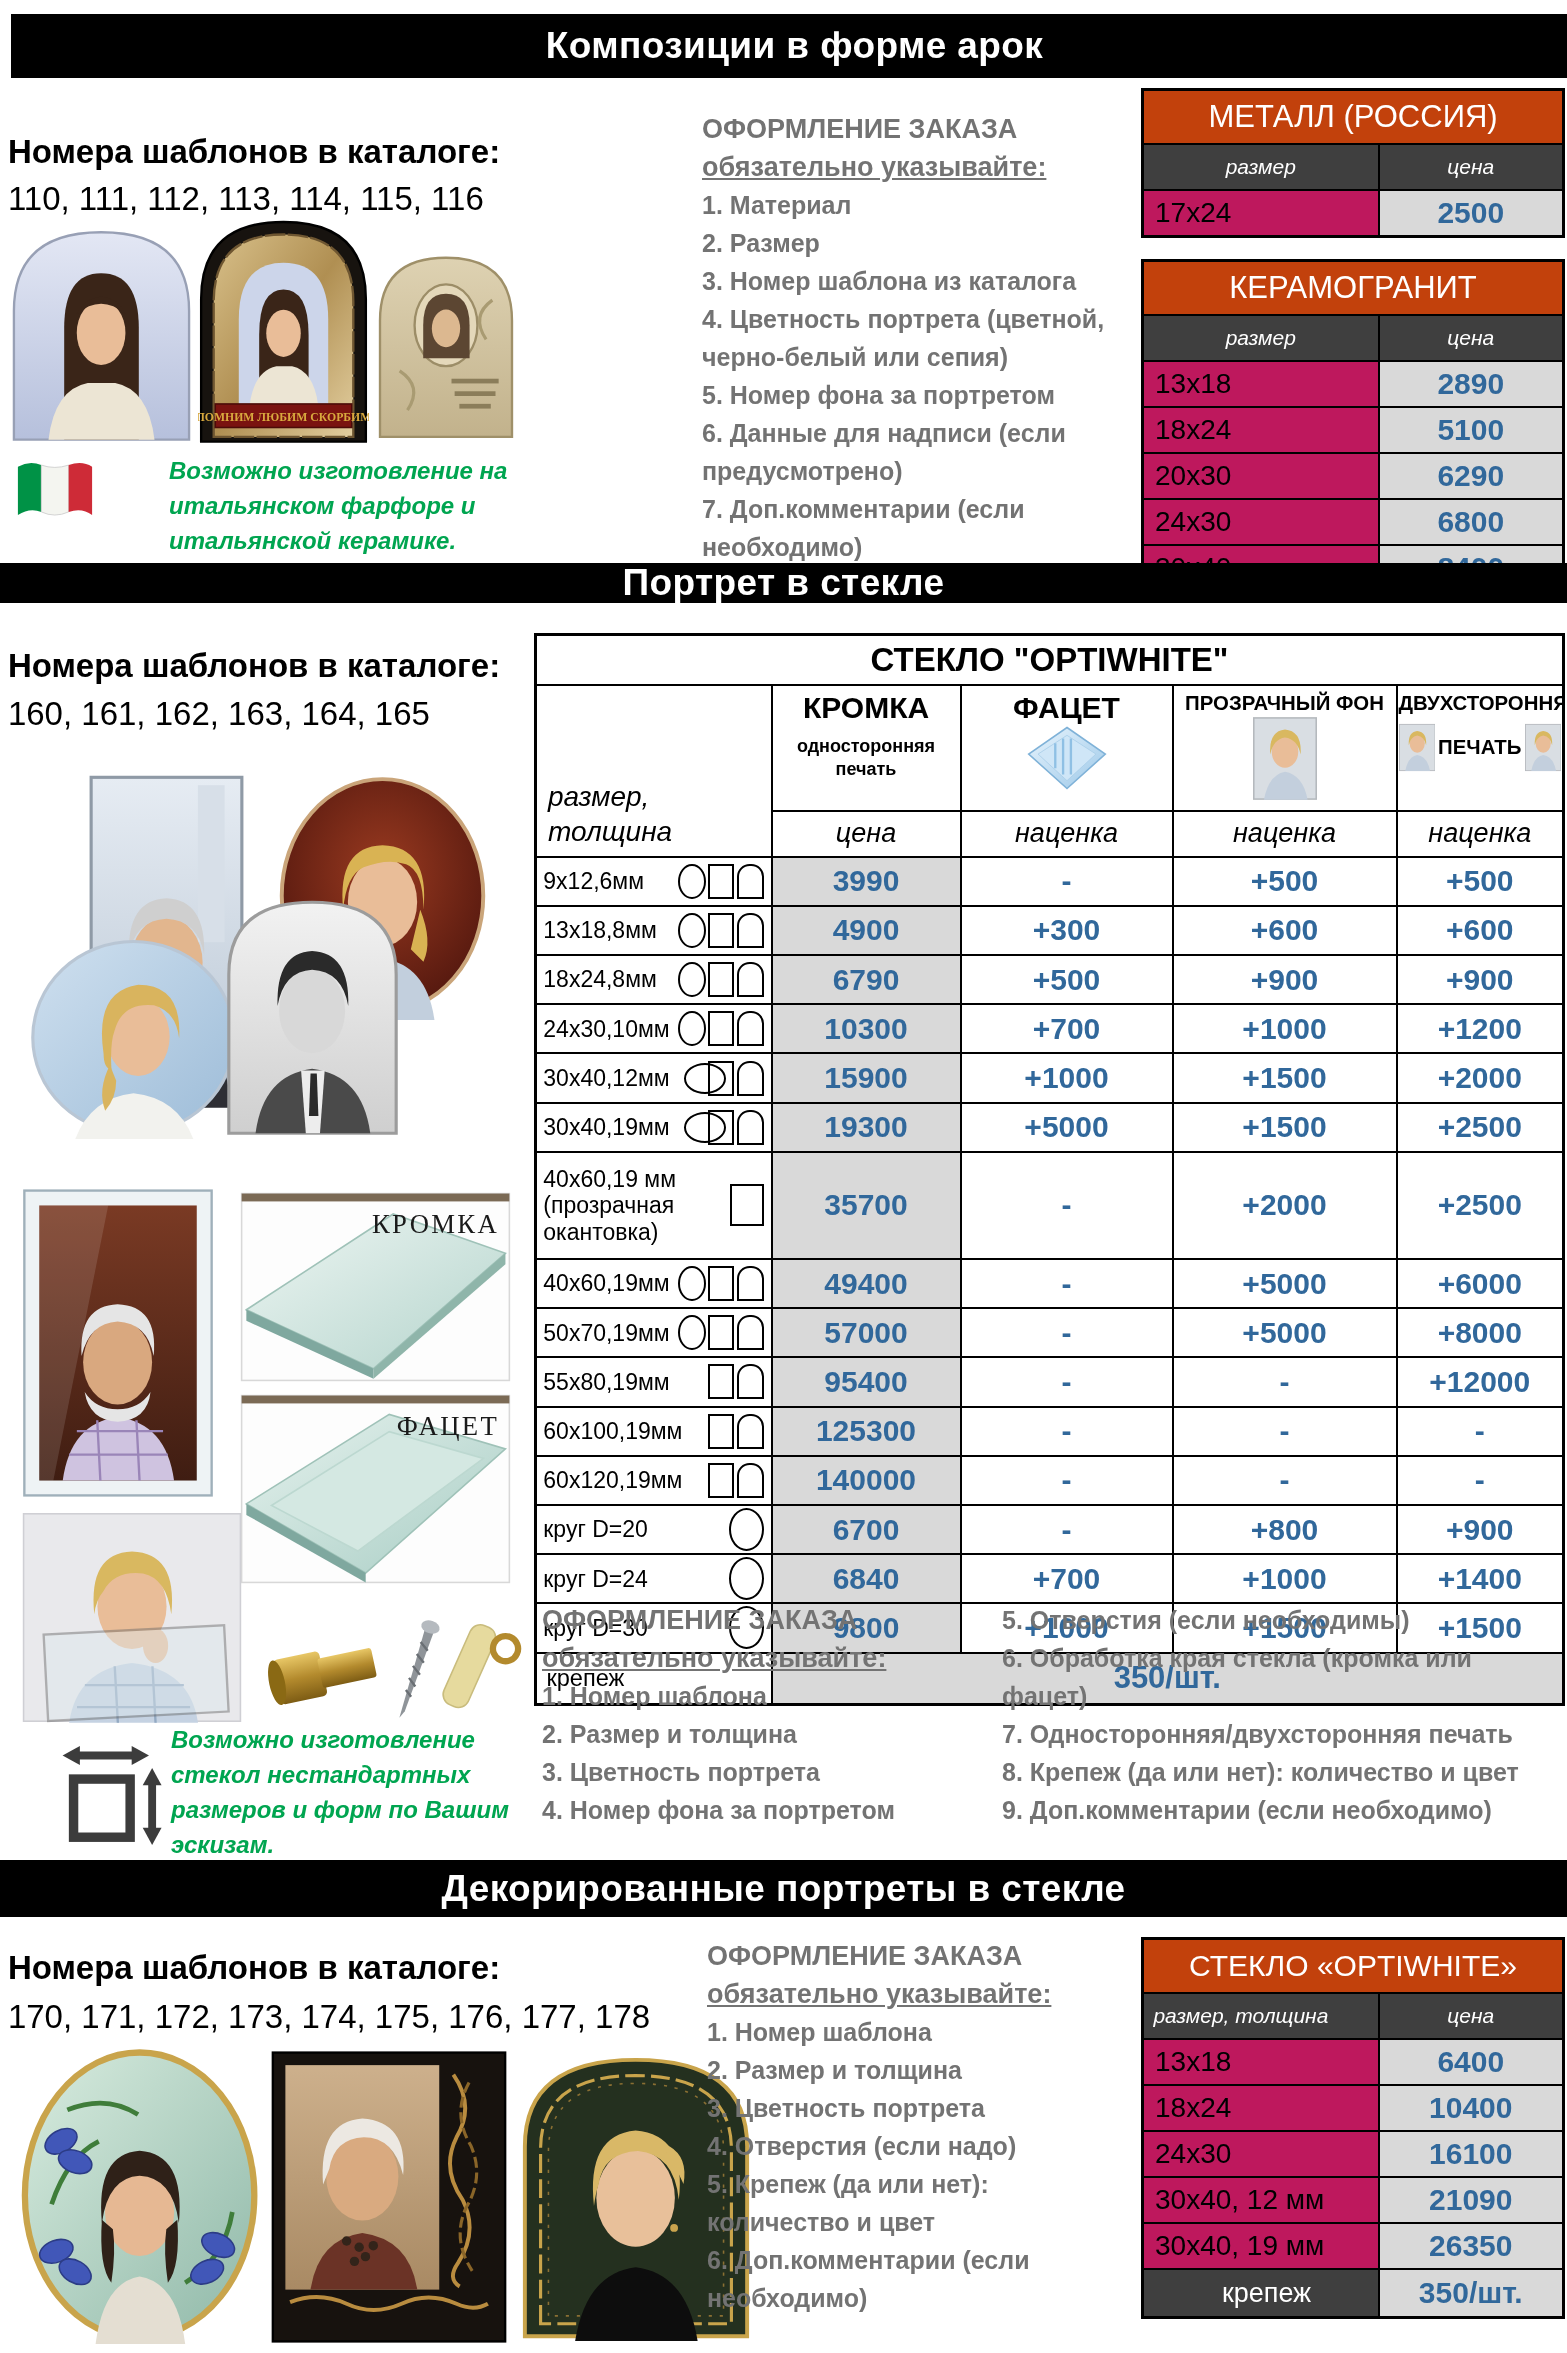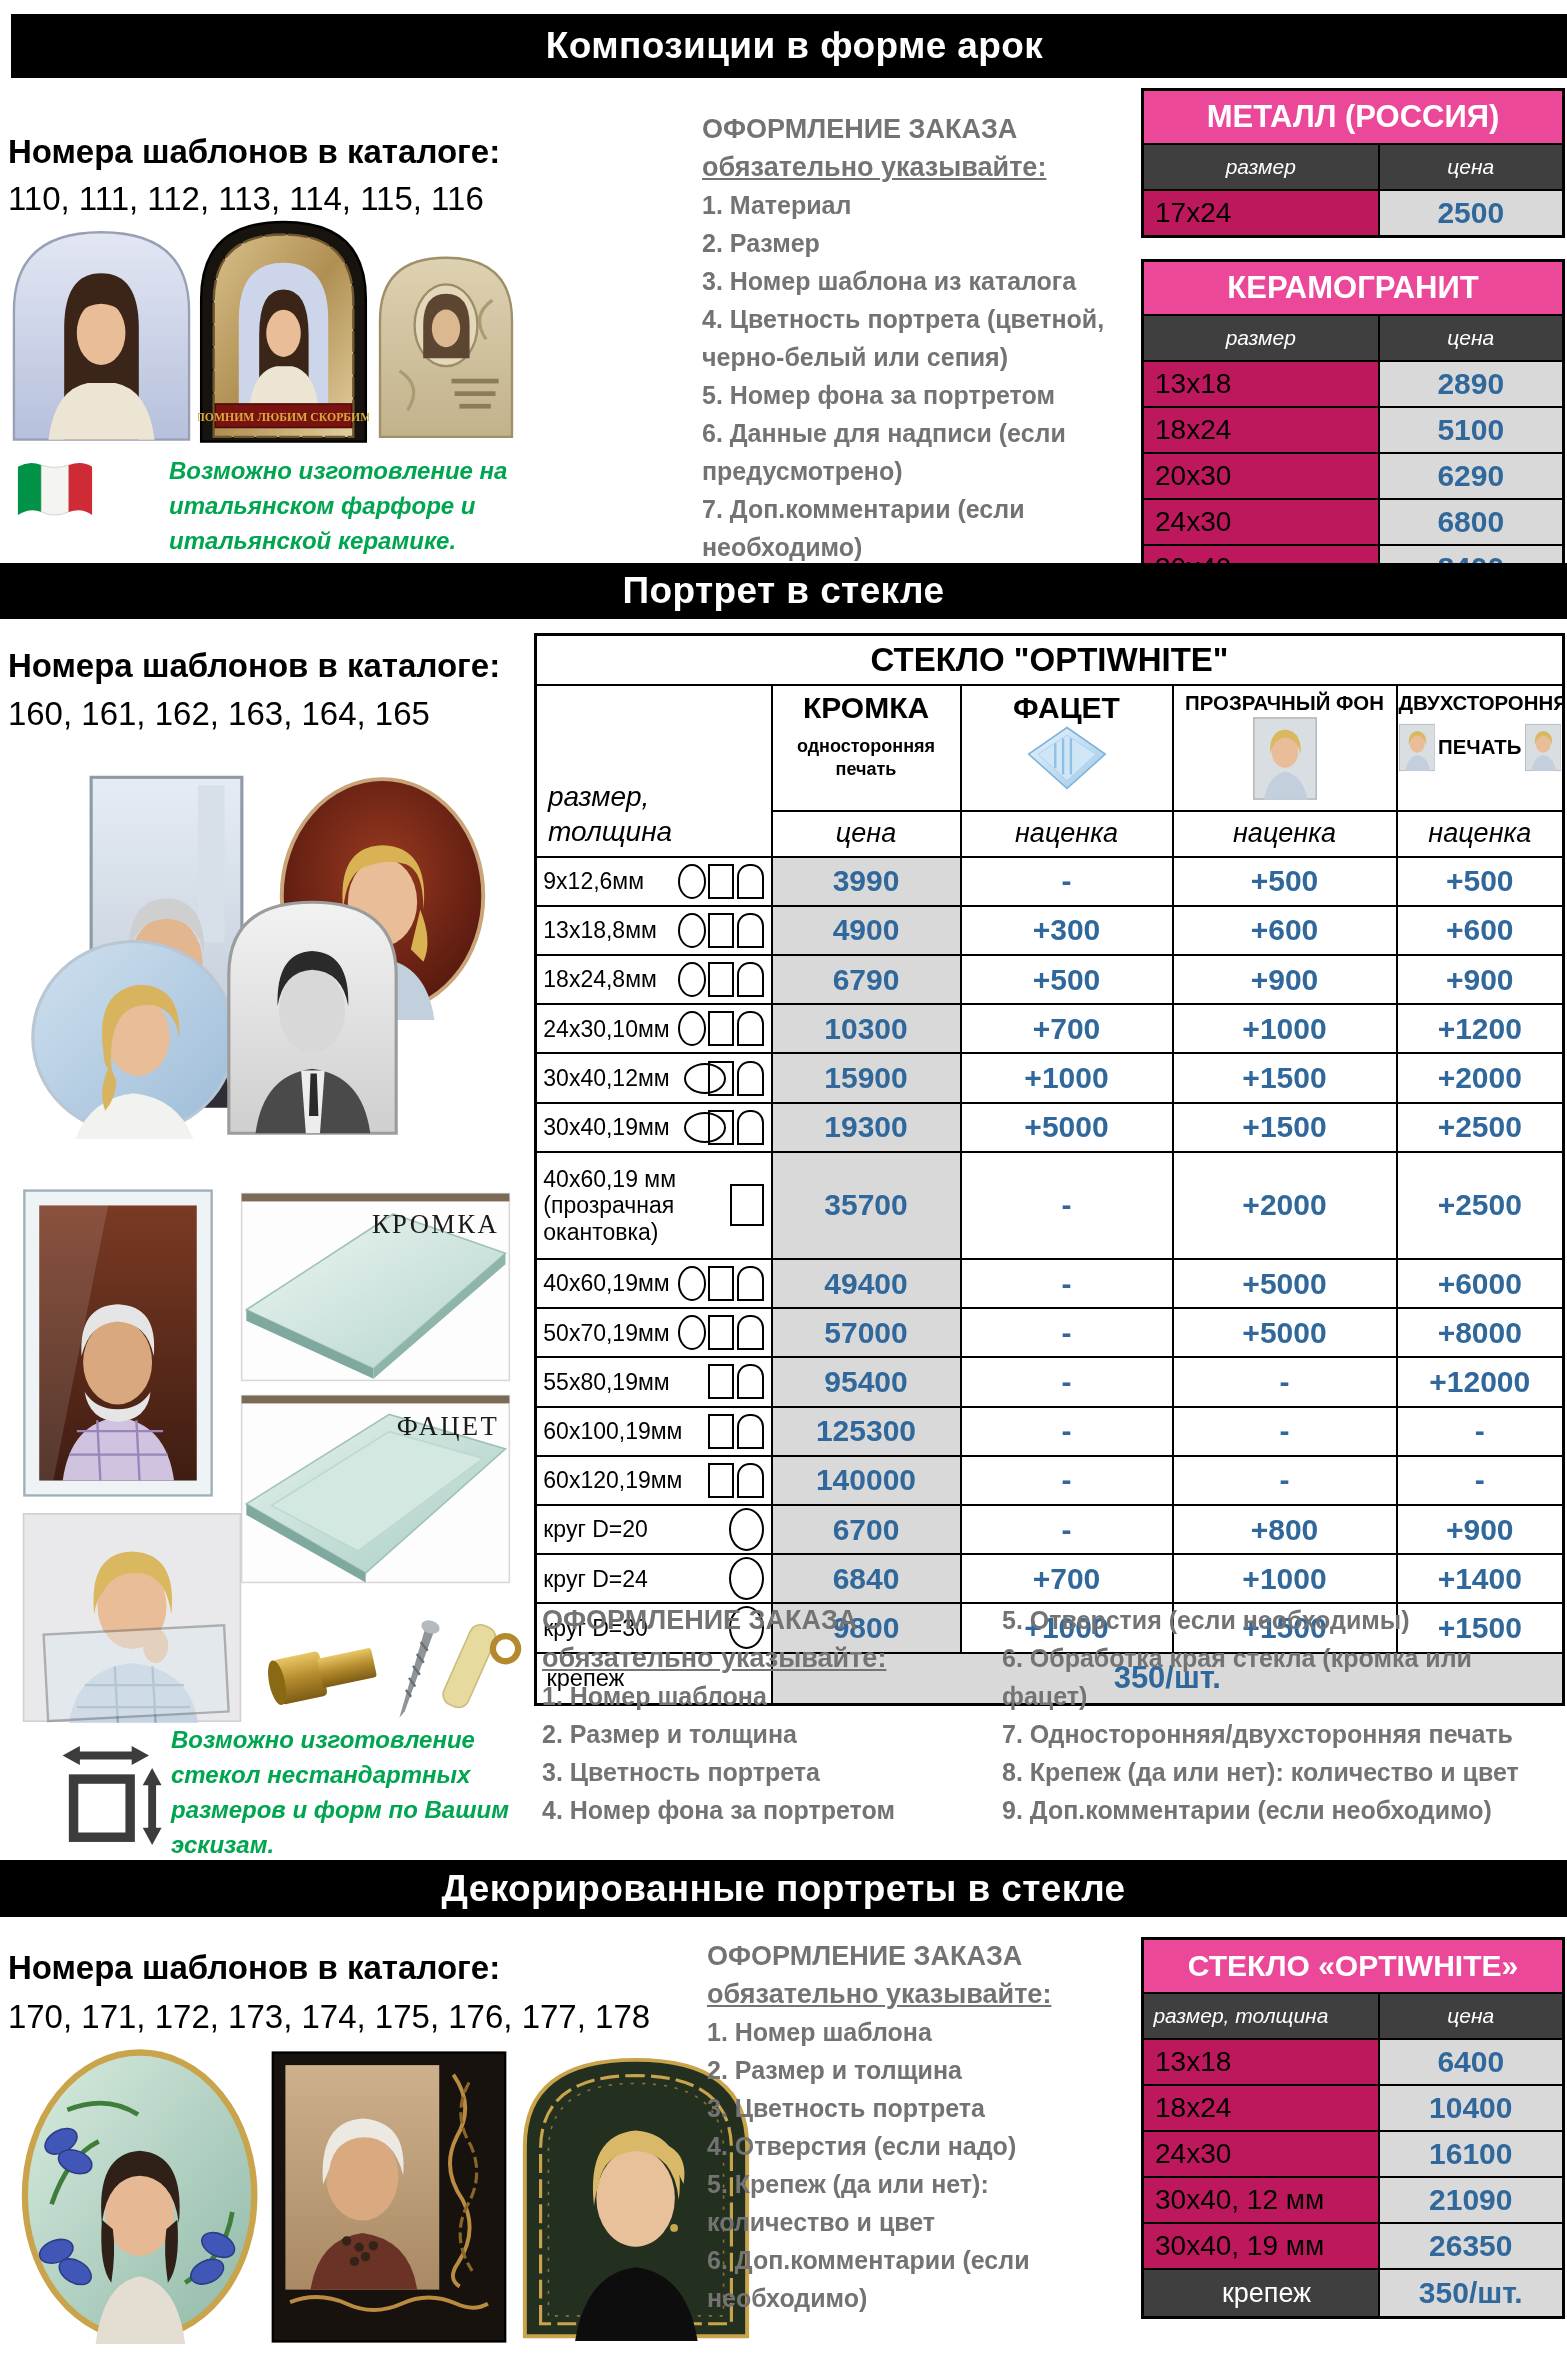--- a/index.html
+++ b/index.html
@@ -16,21 +16,21 @@
   .red{color:#737373;}
   .red-title{font-weight:700;font-size:27px;line-height:38px;}
   .red-sub{font-weight:700;font-size:27px;line-height:38px;text-decoration:underline;}
   .red-item{font-size:25px;line-height:38px;font-weight:600;}
   
   .green-note{color:#00a550;font-weight:700;font-style:italic;font-size:24px;line-height:35px;}
   
   table{border-collapse:collapse;}
   .side{width:420px;border:3.9px solid #000;table-layout:fixed;}
   .side td{border:2.4px solid #000;overflow:hidden;}
-  .side .tt{background:#ec4899;color:#fff;font-weight:700;font-size:31px;text-align:center;height:50px;}
+  .side .tt{background:#c2410c;color:#fff;font-weight:400;font-size:31px;text-align:center;height:50px;}
   .side .sh-c{background:#3f3f3f;color:#fff;font-style:italic;font-size:21px;text-align:center;height:42px;}
   .side .sz{background:#be185d;font-size:28px;padding-left:11px;height:42px;}
   .side .pr{background:#d9d9d9;color:#31689b;font-weight:700;font-size:30px;text-align:center;height:42px;}
   .side .fast-l{background:#3f3f3f;color:#fff;font-size:27px;padding-left:12.6px;height:44px;}
   
   .big{width:1027px;border:3.9px solid #000;table-layout:fixed;}
   .big td{border:2.4px solid #000;overflow:hidden;background:#fff;}
   .big .bt-title{font-weight:700;font-size:33px;text-align:center;height:46px;}
   .big .bt-size{vertical-align:bottom;padding:0 0 6.3px 11px;font-style:italic;font-size:28px;line-height:1.25;}
   .big .bt-col{vertical-align:top;text-align:center;padding-top:4.7px;height:118px;}
@@ -187,21 +187,21 @@
           <td class="sz">24х30</td>
           <td class="pr">6800</td>
         </tr>
     <tr>
           <td class="sz">30х40</td>
           <td class="pr">8400</td>
         </tr>
   </tbody>
     </table>
 
-  <div class="bar" style="top:563px;height:56px;">
+  <div class="bar" style="top:563px;height:40px;">
     <span>Портрет в стекле</span>
   </div>
 
   <div class="abs cat-h" style="left:7.9px;top:646px;width:519px;">Номера шаблонов в каталоге:</div>
   <div class="abs cat-n" style="left:7.9px;top:694px;width:519px;">160, 161, 162, 163, 164, 165</div>
 
   <svg class="abs" style="left:88px;top:774px;" width="157" height="334" viewBox="0 0 200 425">
     <defs>
         <linearGradient id="c1" x1="0" y1="0" x2="0" y2="1">
           <stop offset="0" stop-color="#e6ecf3"></stop>

